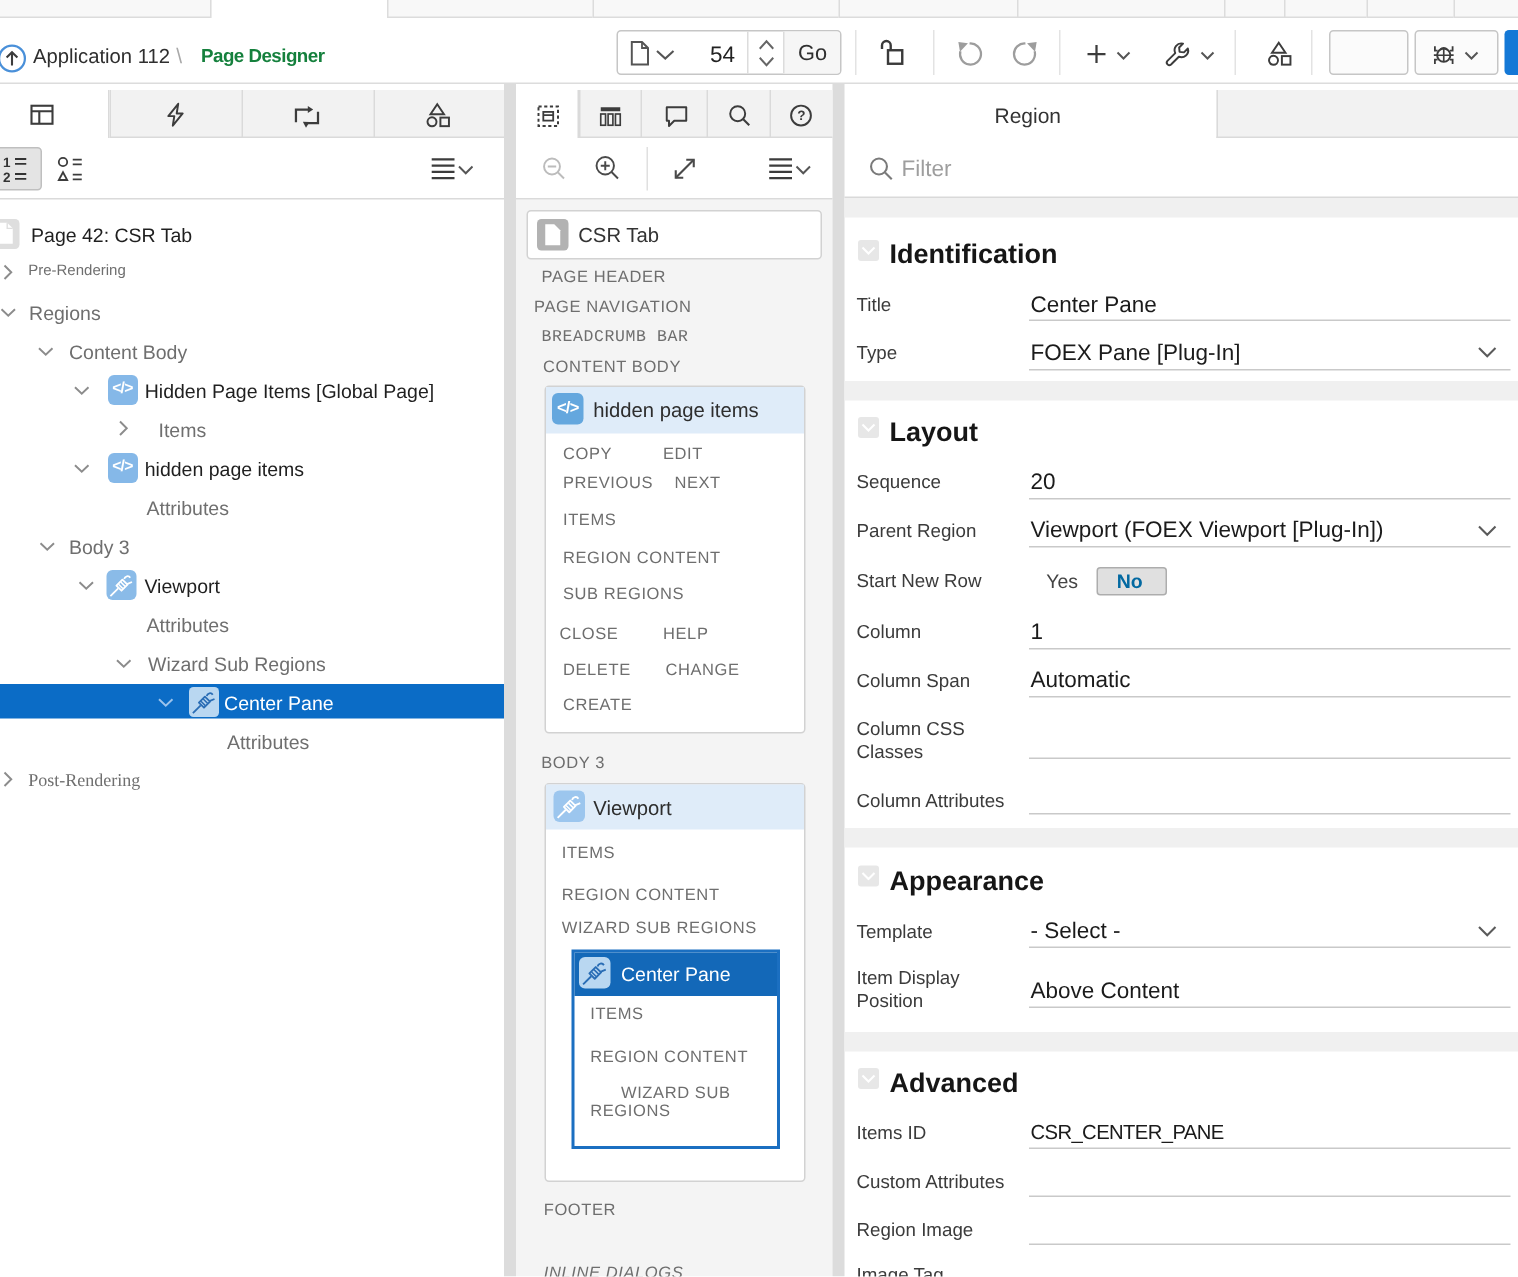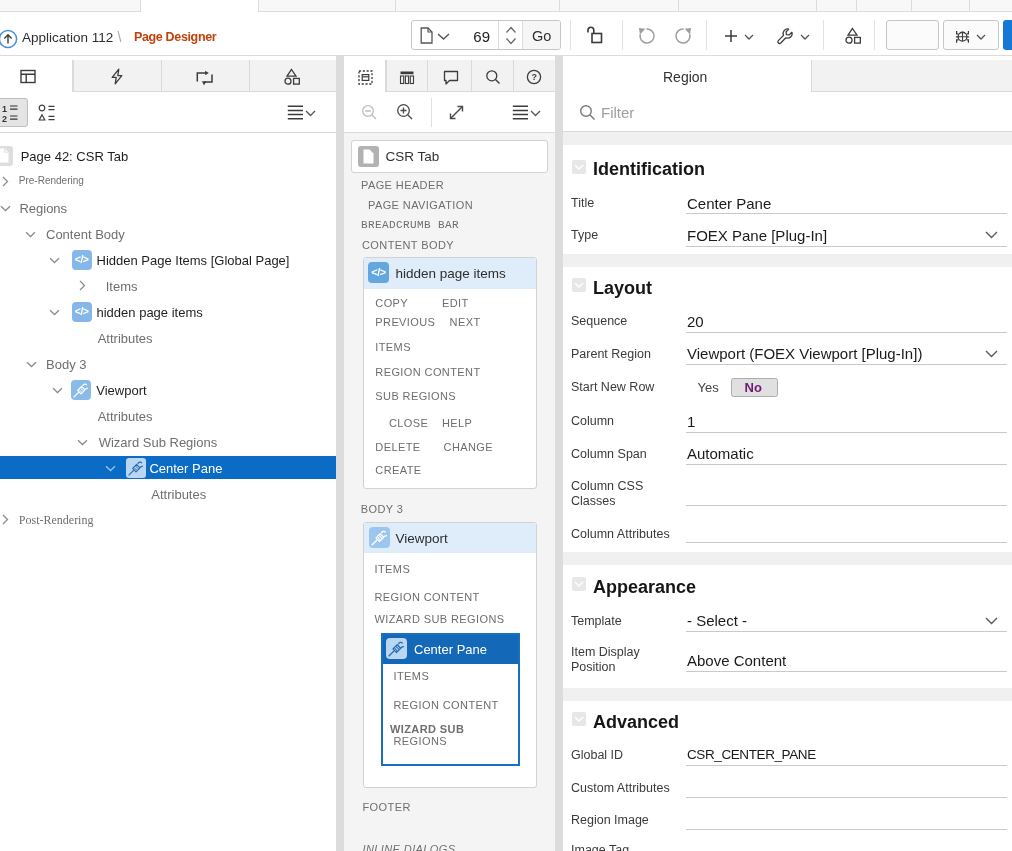--- a/index.html
+++ b/index.html
@@ -36,32 +36,32 @@
 <div class="a" style="left:911px;top:-10px;width:58px;height:20px;background:#f8f8f8;border:1px solid #dcdcdc;"></div>
 <div class="a" style="left:969px;top:-10px;width:63px;height:20px;background:#f8f8f8;border:1px solid #dcdcdc;"></div>
 
 <div class="a" style="left:0;top:55px;width:1012px;height:1px;background:#dcdcdc;"></div>
 <svg style="left:-2px;top:28.5px;" width="20" height="20" viewBox="0 0 20 20">
  <circle cx="10" cy="10" r="8.6" fill="none" stroke="#4a90d9" stroke-width="1.5"></circle>
  <path d="M10 14.6 V6.2 M6.4 9.4 L10 5.8 L13.6 9.4" fill="none" stroke="#3c3c3c" stroke-width="1.4"></path>
 </svg>
 <div class="txt" style="left:22px;top:31px;font-size:13.5px;color:#2f2f2f;">Application 112</div>
 <div class="txt" style="left:117.5px;top:30px;font-size:14px;color:#a9a9a9;">\</div>
-<div class="txt" style="left:134px;top:31px;font-size:12.5px;font-weight:bold;color:#c2410c;letter-spacing:-0.35px;">Page Designer</div>
+<div class="txt" style="left:134px;top:31px;font-size:12.5px;font-weight:bold;color:#15803d;letter-spacing:-0.35px;">Page Designer</div>
 
 <div class="a" style="left:411px;top:20px;width:150px;height:30px;border:1px solid #c6c6c6;border-radius:3px;box-sizing:border-box;background:#fff;"></div>
 <div class="a" style="left:522px;top:21px;width:38px;height:28px;background:#f6f6f6;border-radius:0 2px 2px 0;"></div>
 <svg style="left:420px;top:27px;" width="13" height="17" viewBox="0 0 13 17">
  <path d="M1.2 1 H8 L12 5 V16 H1.2 Z" fill="none" stroke="#555" stroke-width="1.3"></path>
  <path d="M8 1 V5 H12" fill="none" stroke="#555" stroke-width="1.2"></path>
 </svg>
 <svg style="left:437px;top:33px;" width="13" height="7" viewBox="0 0 13 7">
     <path d="M1 1 L6.5 6 L12 1" fill="none" stroke="#555" stroke-width="1.4"></path>
   </svg>
-<div class="txt" style="left:458px;top:29px;width:32px;text-align:right;font-size:15px;color:#222;">69</div>
+<div class="txt" style="left:458px;top:29px;width:32px;text-align:right;font-size:15px;color:#222;">54</div>
 <div class="a" style="left:498px;top:21px;width:1px;height:28px;background:#dcdcdc;"></div>
 <div class="a" style="left:522px;top:21px;width:1px;height:28px;background:#dcdcdc;"></div>
 <svg style="left:504.5px;top:26px;" width="12" height="8" viewBox="0 0 12 8">
     <path d="M1.5 6.5 L6 1.5 L10.5 6.5" fill="none" stroke="#666" stroke-width="1.3"></path>
   </svg>
 <svg style="left:504.5px;top:37px;" width="12" height="8" viewBox="0 0 12 8">
     <path d="M1.5 1.5 L6 6.5 L10.5 1.5" fill="none" stroke="#666" stroke-width="1.3"></path>
   </svg>
 <div class="txt" style="left:532px;top:29px;font-size:14.5px;color:#2f2f2f;">Go</div>
 <div class="sep" style="left:570px;"></div>
@@ -289,38 +289,38 @@
   </svg>
 
 <div class="card" style="left:351px;top:140px;width:196.5px;height:33px;"></div>
 <div class="a icon21" style="left:357.5px;top:146px;background:#b2b2b2;border-radius:3px;">
  <svg style="left:5px;top:3px;" width="11" height="15" viewBox="0 0 11 15">
   <path d="M0.5 0.5 H6.5 L10.5 4.5 V14.5 H0.5 Z" fill="#fff"></path>
  </svg>
 </div>
 <div class="txt" style="left:385.5px;top:150px;font-size:13.5px;color:#333;">CSR Tab</div>
 <div class="txt up" style="left:361px;top:179.5px;">PAGE HEADER</div>
-<div class="txt up" style="left:368px;top:199.5px;">PAGE NAVIGATION</div>
+<div class="txt up" style="left:356px;top:199.5px;">PAGE NAVIGATION</div>
 <div class="txt up" style="left:361px;top:219.5px;font-family:Liberation Mono, monospace;">BREADCRUMB BAR</div>
 <div class="txt up" style="left:362px;top:239.5px;">CONTENT BODY</div>
 
 <div class="card" style="left:362.5px;top:256.5px;width:174px;height:232.5px;"></div>
 <div class="a" style="left:363.5px;top:257.5px;width:172px;height:31px;background:#dfecf9;"></div>
 <div class="a icon21" style="left:368px;top:261.5px;background:#64a7de;border-radius:4px;text-align:center;">
     <span style="position:absolute;left:0;width:21px;top:6px;font-size:11px;font-weight:bold;color:#fff;letter-spacing:-0.5px;line-height:9px;">&lt;/&gt;</span>
   </div>
 <div class="txt" style="left:395.5px;top:266.5px;font-size:13.5px;color:#2e2e2e;">hidden page items</div>
 <div class="txt up" style="left:375.3px;top:298px;">COPY</div>
 <div class="txt up" style="left:442px;top:298px;">EDIT</div>
 <div class="txt up" style="left:375.3px;top:317.2px;">PREVIOUS</div>
 <div class="txt up" style="left:449.6px;top:317.2px;">NEXT</div>
 <div class="txt up" style="left:375.3px;top:342.2px;">ITEMS</div>
 <div class="txt up" style="left:375.3px;top:367.4px;">REGION CONTENT</div>
 <div class="txt up" style="left:375.3px;top:391.2px;">SUB REGIONS</div>
-<div class="txt up" style="left:389px;top:417.5px;">CLOSE</div>
+<div class="txt up" style="left:373px;top:417.5px;">CLOSE</div>
 <div class="txt up" style="left:442px;top:417.5px;">HELP</div>
 <div class="txt up" style="left:375.3px;top:441.9px;">DELETE</div>
 <div class="txt up" style="left:443.6px;top:441.9px;">CHANGE</div>
 <div class="txt up" style="left:375.3px;top:465.2px;">CREATE</div>
 <div class="txt up" style="left:360.8px;top:503.7px;">BODY 3</div>
 
 <div class="card" style="left:362.5px;top:522px;width:174px;height:265.5px;"></div>
 <div class="a" style="left:363.5px;top:523px;width:172px;height:30px;background:#dfecf9;"></div>
 <div class="a icon21" style="left:368.5px;top:527px;background:#9cc6ee;border-radius:4px;">
  <svg style="left:0;top:0;" width="21" height="21" viewBox="0 0 20 20">
@@ -341,21 +341,21 @@
  <svg style="left:0;top:0;" width="21" height="21" viewBox="0 0 20 20">
   <path d="M2.6 17.4 L7.8 12.2" stroke="#2a6db5" stroke-width="1.2" fill="none"></path>
   <path d="M6.6 10.4 L10.6 6.4 L14 9.8 L10 13.8 Z" stroke="#2a6db5" stroke-width="1.2" fill="none" stroke-linejoin="round"></path>
   <path d="M9.5 8 L12.4 10.9 M8 9.5 L10.9 12.4" stroke="#2a6db5" stroke-width="1" fill="none"></path>
   <path d="M11.8 6 C12.2 4 14.8 3.4 15.8 5.2 M13.6 9.4 L17 8" stroke="#2a6db5" stroke-width="1.2" fill="none"></path>
  </svg>
 </div>
 <div class="txt" style="left:414px;top:642.5px;font-size:13px;color:#fff;">Center Pane</div>
 <div class="txt up" style="left:393.5px;top:671.3px;">ITEMS</div>
 <div class="txt up" style="left:393.5px;top:699.7px;">REGION CONTENT</div>
-<div class="txt up" style="left:390px;top:724.4px;font-weight:bold;">WIZARD SUB</div>
+<div class="txt up" style="left:414px;top:724.4px;">WIZARD SUB</div>
 <div class="txt up" style="left:393.5px;top:735.9px;">REGIONS</div>
 <div class="txt up" style="left:362.5px;top:802.1px;">FOOTER</div>
 <div class="txt up" style="left:362.5px;top:844px;font-style:italic;">INLINE DIALOGS</div>
 
 <div class="a" style="left:810.5px;top:60px;width:201.5px;height:32px;background:#f2f2f2;border-left:1px solid #dadada;border-bottom:1px solid #dadada;box-sizing:border-box;"></div>
 <div class="txt" style="left:663px;top:69.5px;font-size:14px;color:#333;">Region</div>
 
 <svg style="left:579px;top:104px;" width="17" height="17" viewBox="0 0 17 17">
  <circle cx="7" cy="7" r="5.3" fill="none" stroke="#7a7a7a" stroke-width="1.4"></circle>
  <path d="M11 11 L15.5 15.5" stroke="#7a7a7a" stroke-width="1.4"></path>
@@ -394,21 +394,21 @@
 <div class="ul" style="top:331.5px;"></div>
 <div class="txt lbl" style="left:571px;top:346.5px;">Parent Region</div>
 <div class="txt val" style="left:687px;top:346px;">Viewport (FOEX Viewport [Plug-In])</div>
 <div class="ul" style="top:364px;"></div>
 <svg style="left:985px;top:349.5px;" width="13" height="8" viewBox="0 0 13 8">
     <path d="M1 1 L6.5 6.5 L12 1" fill="none" stroke="#5a5a5a" stroke-width="1.4"></path>
   </svg>
 <div class="txt lbl" style="left:571px;top:380px;">Start New Row</div>
 <div class="txt" style="left:697.5px;top:380.5px;font-size:13px;color:#444;">Yes</div>
 <div class="a" style="left:731px;top:377.5px;width:47px;height:19.5px;background:#e0e0e0;border:1px solid #adadad;border-radius:2.5px;box-sizing:border-box;"></div>
-<div class="txt" style="left:744.5px;top:380.5px;font-size:13px;font-weight:bold;color:#701a75;">No</div>
+<div class="txt" style="left:744.5px;top:380.5px;font-size:13px;font-weight:bold;color:#0369a1;">No</div>
 <div class="txt lbl" style="left:571px;top:414px;">Column</div>
 <div class="txt val" style="left:687px;top:413.5px;">1</div>
 <div class="ul" style="top:431.5px;"></div>
 <div class="txt lbl" style="left:571px;top:446.5px;">Column Span</div>
 <div class="txt val" style="left:687px;top:446px;">Automatic</div>
 <div class="ul" style="top:464px;"></div>
 <div class="lbl a" style="left:571px;top:478.5px;">Column CSS<br>Classes</div>
 <div class="ul" style="top:504.5px;"></div>
 <div class="txt lbl" style="left:571px;top:527px;">Column Attributes</div>
 <div class="ul" style="top:542px;"></div>
@@ -428,20 +428,20 @@
 <div class="lbl a" style="left:571px;top:644.8px;">Item Display<br>Position</div>
 <div class="txt val" style="left:687px;top:652.8px;">Above Content</div>
 <div class="ul" style="top:671px;"></div>
 
 <div class="gchip" style="left:571.5px;top:712px;">
     <svg style="left:2px;top:4px;" width="10" height="6" viewBox="0 0 10 6">
       <path d="M1 1 L5 5 L9 1" fill="none" stroke="#fff" stroke-width="1.4"></path>
     </svg>
   </div>
 <div class="gtitle" style="left:593px;top:712.5px;">Advanced</div>
-<div class="txt lbl" style="left:571px;top:748px;">Global ID</div>
+<div class="txt lbl" style="left:571px;top:748px;">Items ID</div>
 <div class="txt val" style="left:687px;top:747.5px;font-size:13.5px;letter-spacing:-0.4px;">CSR_CENTER_PANE</div>
 <div class="ul" style="top:764.5px;"></div>
 <div class="txt lbl" style="left:571px;top:780.5px;">Custom Attributes</div>
 <div class="ul" style="top:797px;"></div>
 <div class="txt lbl" style="left:571px;top:813px;">Region Image</div>
 <div class="ul" style="top:829px;"></div>
 <div class="txt lbl" style="left:571px;top:843px;">Image Tag</div>
 
 </body></html>

